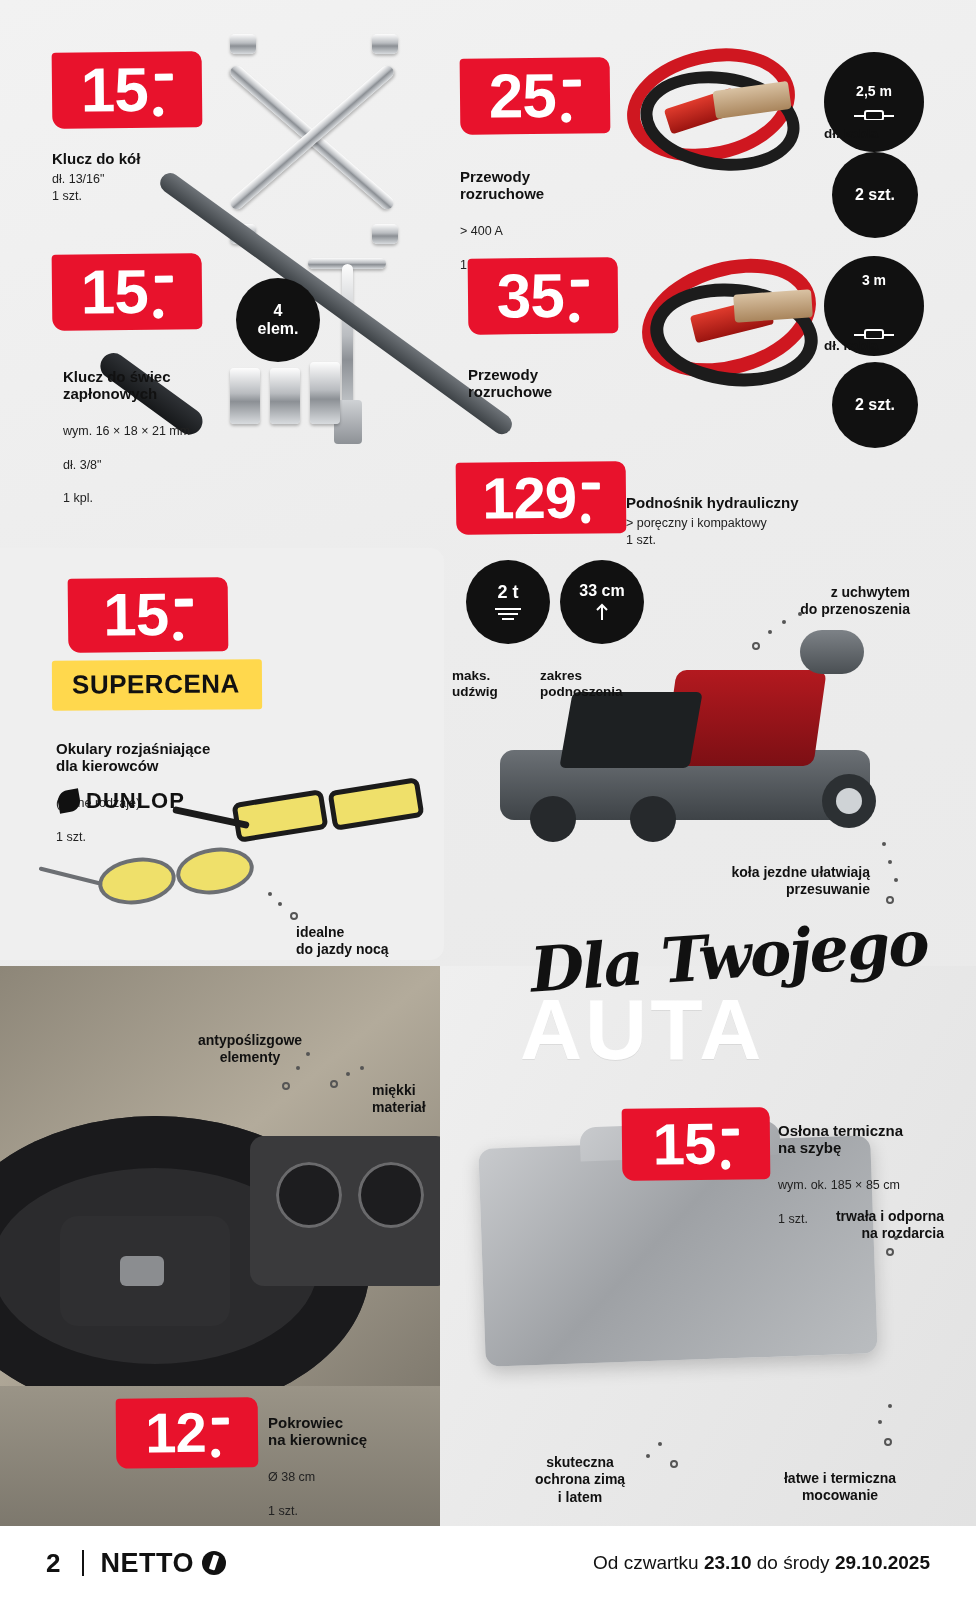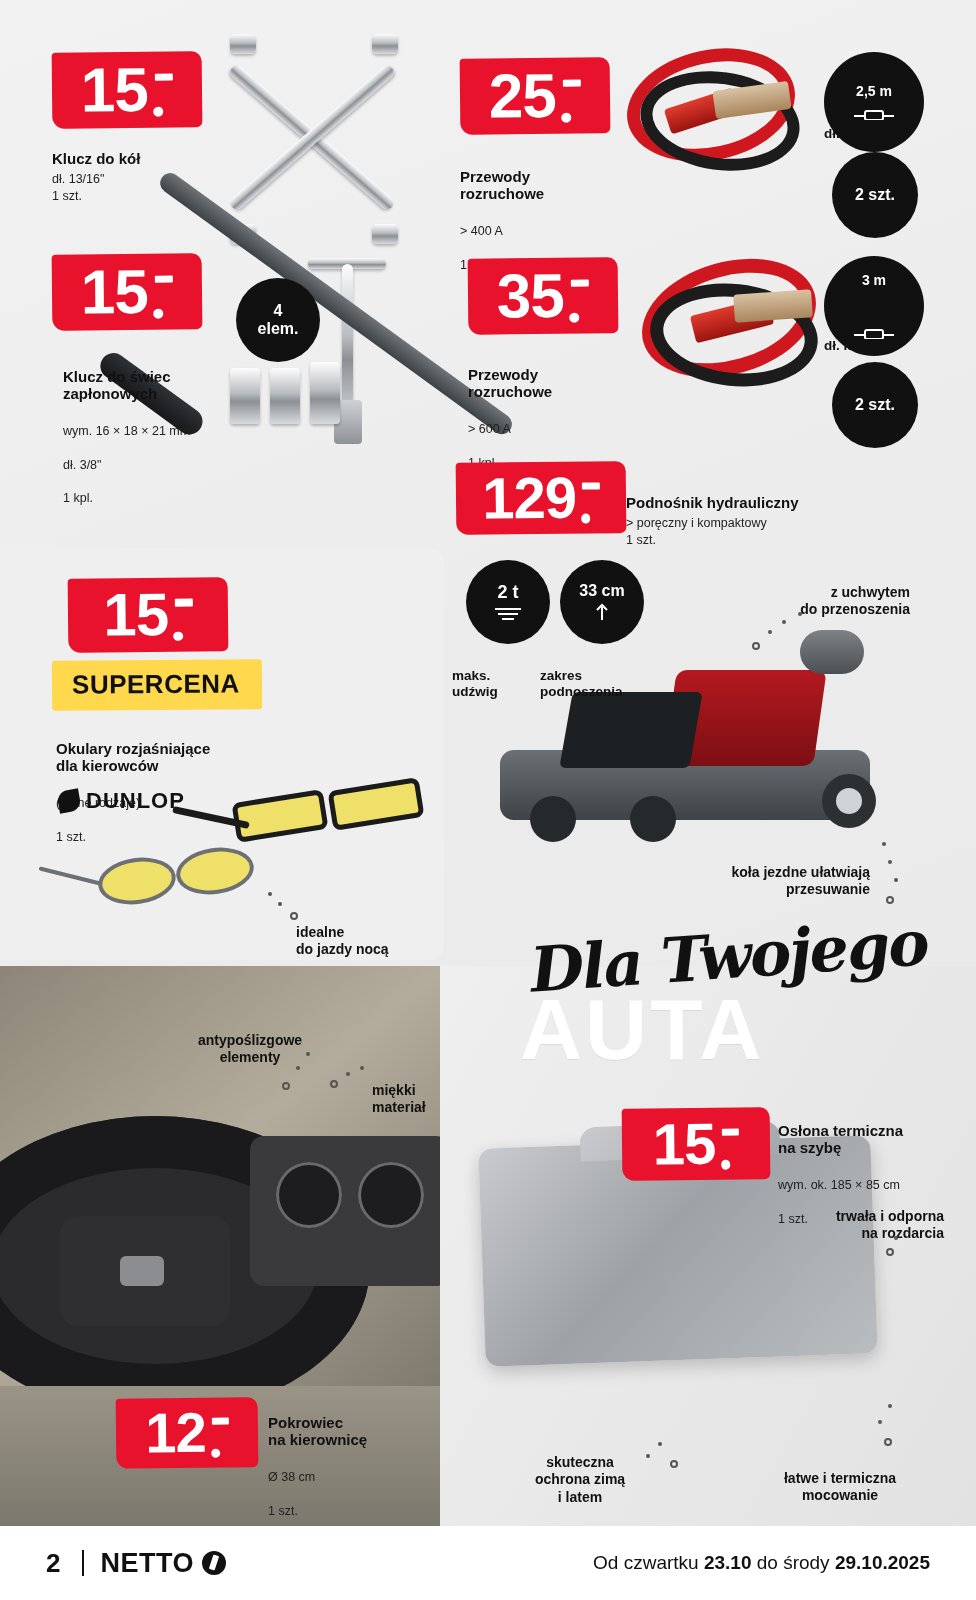--- a/index.html
+++ b/index.html
@@ -380,24 +380,20 @@
   <div class="price" style="left:468px; top:258px; width:150px; height:76px; font-size:62px;">
     <span class="num">35</span>
     <span class="dashwrap">
         <span class="dash"></span>
         <span class="dot"></span>
       </span>
   </div>
   <div class="prod-title" style="left:468px; top:348px; width:210px; white-space:pre-line;">
     <span>Przewody
 rozruchowe</span>
-    <div class="prod-sub">
-      <div>&gt; 600 A</div>
-      <div>1 kpl.</div>
-    </div>
   </div>
 
   <div class="price" style="left:456px; top:462px; width:170px; height:72px; font-size:58px;">
     <span class="num">129</span>
     <span class="dashwrap">
         <span class="dash"></span>
         <span class="dot"></span>
       </span>
   </div>
   <div class="prod-title" style="left:626px; top:494px; width:250px;">

